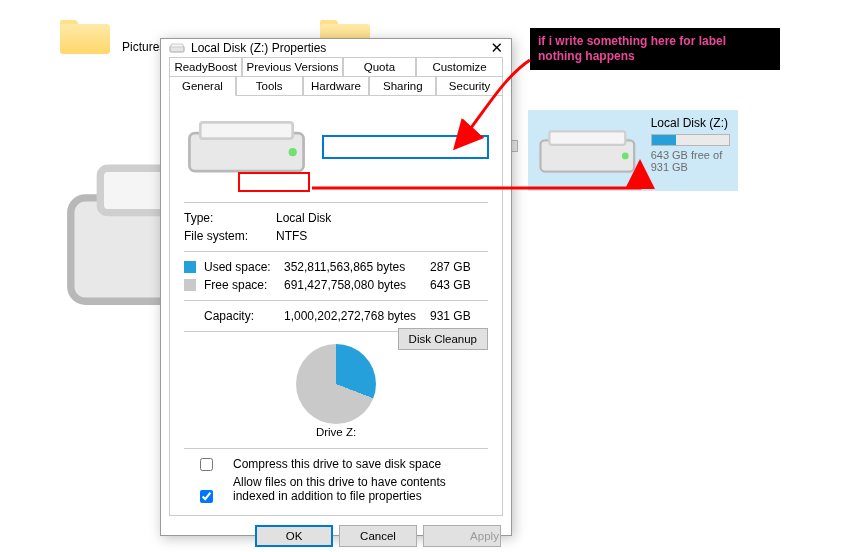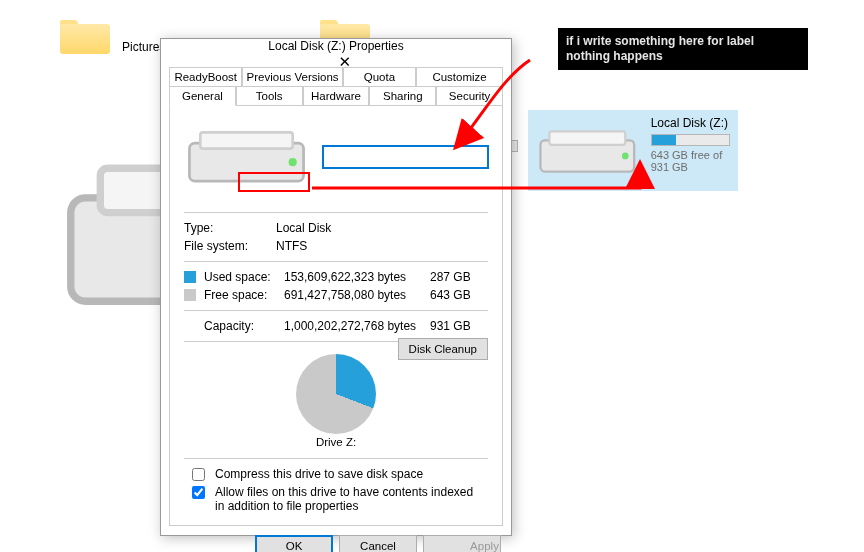--- a/index.html
+++ b/index.html
@@ -17,21 +17,21 @@
 .drive-tile.sel { background:#cde8f6; }
 .drive-icon { width:46px; height:30px; margin-top:2px; }
 .drive-body { width:150px; }
 .drive-name { color:#000; margin-bottom:4px; }
 .drive-bar { height:12px; border:1px solid #b6b6b6; background:#eaeaea; position:relative; }
 .drive-fill { position:absolute; left:0; top:0; bottom:0; background:#26a0da; }
 .drive-sub { color:#6d6d6d; margin-top:3px; font-size:11px; }
 
 
 .dialog { position:absolute; left:160px; top:38px; width:352px; height:498px; background:#fff; border:1px solid #999; box-shadow:2px 2px 12px rgba(0,0,0,.25); display:flex; flex-direction:column; }
-.titlebar { height:28px; display:flex; align-items:center; padding:0 8px;flex-direction:column; }
+.titlebar { height:28px; display:flex; align-items:center; padding:0 8px; }
 .titlebar .icon { width:16px; height:16px; margin-right:6px; }
 .titlebar .title { flex:1; }
 .titlebar .close { width:30px; text-align:right; font-size:15px; cursor:pointer; }
 
 .tabs { display:flex; flex-wrap:wrap; padding:0 8px; }
 .tab { padding:3px 0; text-align:center; border:1px solid #ccc; border-bottom:none; background:#fff; font-size:11.5px; cursor:pointer; }
 .tab.row1 { width:20%; }
 .tab.row2 { width:20%; }
 .tab.active { border-bottom:1px solid #fff; position:relative; z-index:2; }
 .tabpanel { border:1px solid #ccc; flex:1; margin:0 8px; padding:10px 14px; position:relative; top:-1px; display:flex; flex-direction:column; }
@@ -51,30 +51,30 @@
 .space-lbl { width:80px; }
 .space-bytes { width:146px; text-align:left; }
 .space-gb { flex:1; text-align:left; }
 
 .pie { width:80px; height:80px; border-radius:50%; background:conic-gradient(#26a0da 0 111deg,#c9c9c9 111deg 360deg); margin:6px auto 2px; }
 .pie-lbl { text-align:center; font-size:11.5px; margin-bottom:4px; }
 
 .cleanup { position:absolute; right:14px; top:232px; height:22px; padding:0 10px; background:#e1e1e1; border:1px solid #adadad; cursor:pointer; font-size:11.5px; }
 .cleanup:disabled { color:#888; }
 
-.chk { display:flex; align-items:flex-start; gap:10px; font-size:11.5px; margin:2px 8px; }
+.chk { display:flex; align-items:flex-end; gap:20px; font-size:11.5px; margin:2px 16px; }
 .chk input { margin-top:1px; }
 
 .btnrow { display:flex; justify-content:flex-end; gap:6px; padding:8px 10px; }
 .btn { width:78px; height:22px; border:1px solid #adadad; background:#e1e1e1; cursor:pointer; font-size:11.5px; }
 .btn.primary { border:1px solid #0078d4; box-shadow:inset 0 0 0 1px #0078d4; }
 .btn:disabled { color:#9a9a9a;padding-left:45px; }
 
 
-.anno-box { position:absolute; background:#000; color:#e5e5e5; font-weight:bold; padding:6px 8px; font-size:13px; line-height:1.25;margin-left:28px; }
+.anno-box { position:absolute; background:#000; color:#ec4899; font-weight:bold; padding:6px 8px; font-size:13px; line-height:1.25; }
 .red-rect { position:absolute; border:2px solid #f00; pointer-events:none; }
 
 svg.anno { position:absolute; left:0; top:0; pointer-events:none; }
 
 
 .drv { width:100%; height:100%; }
 </style>
 </head>
 <body>
 
@@ -162,21 +162,21 @@
         <span>Local Disk</span>
       </div>
     <div class="kv">
         <span class="k">File system:</span>
         <span>NTFS</span>
       </div>
     <hr class="hr">
     <div class="space-row">
       <div class="swatch sw-used"></div>
       <span class="space-lbl">Used space:</span>
-      <span class="space-bytes">153,609,622,323 bytes</span>
+      <span class="space-bytes">352,811,563,865 bytes</span>
       <span class="space-gb">287 GB</span>
     </div>
     <div class="space-row">
       <div class="swatch sw-free"></div>
       <span class="space-lbl">Free space:</span>
       <span class="space-bytes">691,427,758,080 bytes</span>
       <span class="space-gb">643 GB</span>
     </div>
     <hr class="hr">
     <div class="space-row">

